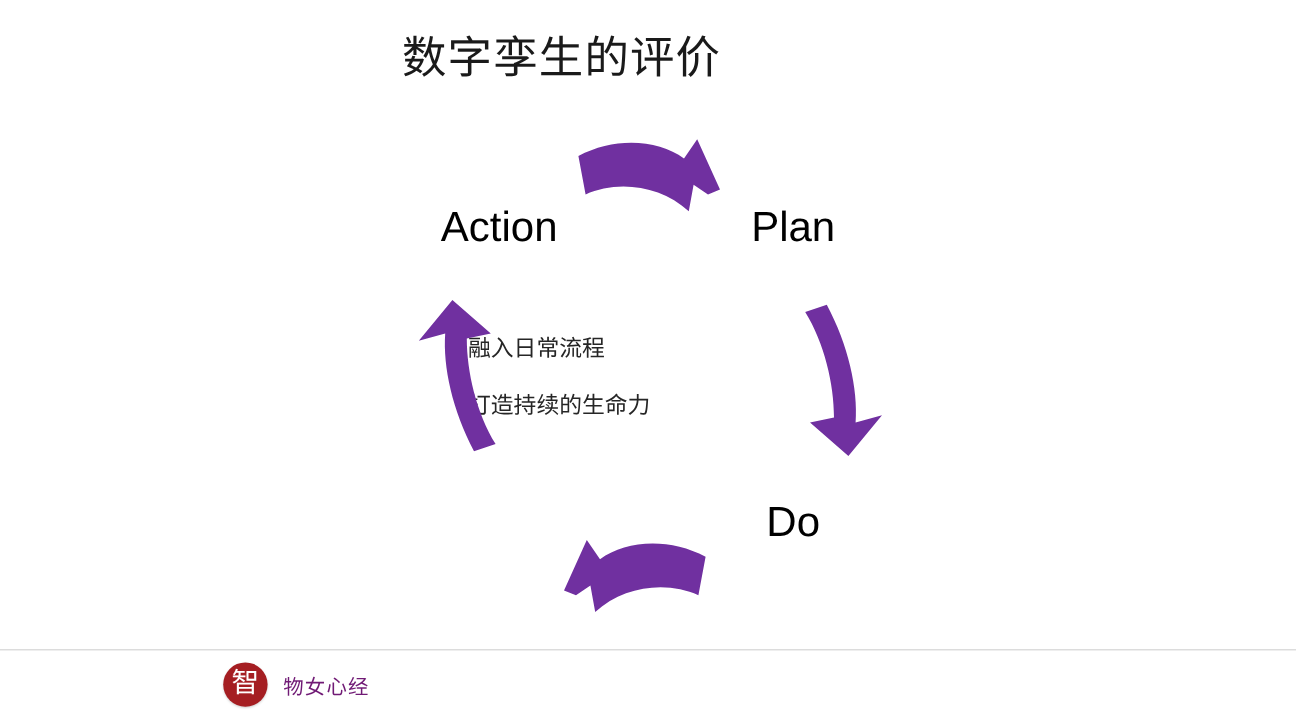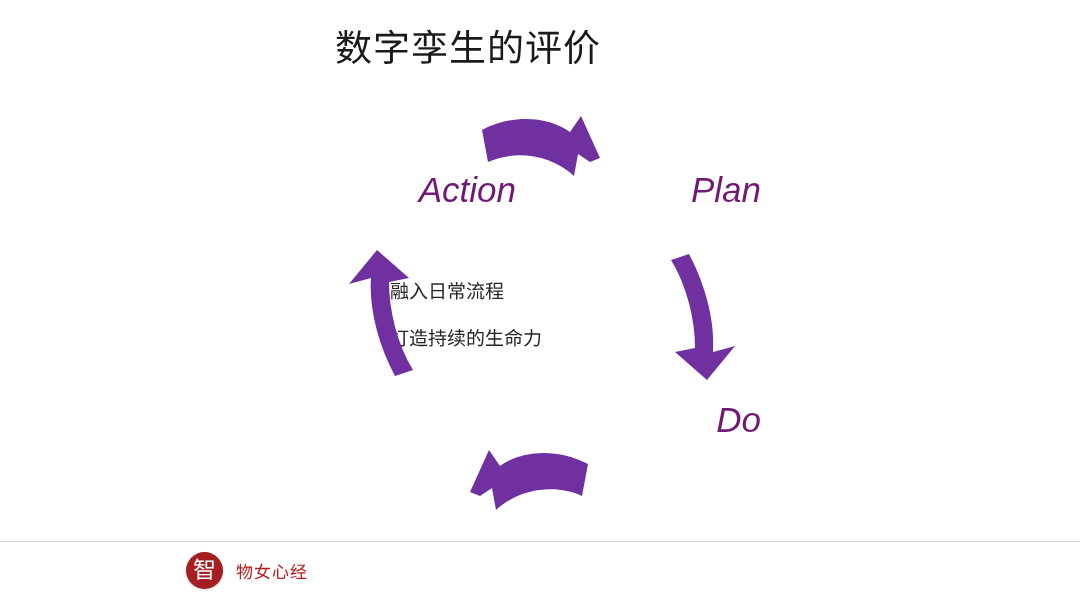--- a/index.html
+++ b/index.html
@@ -30,30 +30,29 @@
     font-weight: 400;
     letter-spacing: 1px;
     white-space: nowrap;
   }
 
   
   .cycle-label {
     position: absolute;
     font-size: 35px;
     line-height: 40px;
-    color: #701a75;
+    color: #000000;
     font-weight: 400;
     white-space: nowrap;
-    text-align: right;
-    font-style: italic;
+    text-align: center;
   }
   #label-action { left: 316px; top: 170px; width: 200px; }
   #label-plan   { left: 561px; top: 170px; width: 200px; }
   #label-check  { left: 316px; top: 416px; width: 200px; }
-  #label-do     { left: 561px; top: 400px; width: 200px; }
+  #label-do     { left: 561px; top: 416px; width: 200px; }
 
   
   #center-caption {
     position: absolute;
     left: 390px;
     top: 268px;
     width: 300px;
     text-align: left;
     color: #262626;
     font-size: 19px;
@@ -100,21 +99,21 @@
     align-items: center;
     justify-content: center;
     font-size: 23px;
     line-height: 1;
     font-family: "DejaVu Sans", "Liberation Sans", sans-serif;
     box-shadow: 0 1px 2px rgba(0,0,0,0.18);
     user-select: none;
   }
   #footer-brand {
     font-size: 17px;
-    color: #b91c1c;
+    color: #701a75;
     letter-spacing: 1px;
     white-space: nowrap;
   }
 </style>
 </head>
 <body>
 
 <div id="slide">
 
   <div id="slide-title">数字孪生的评价</div>

